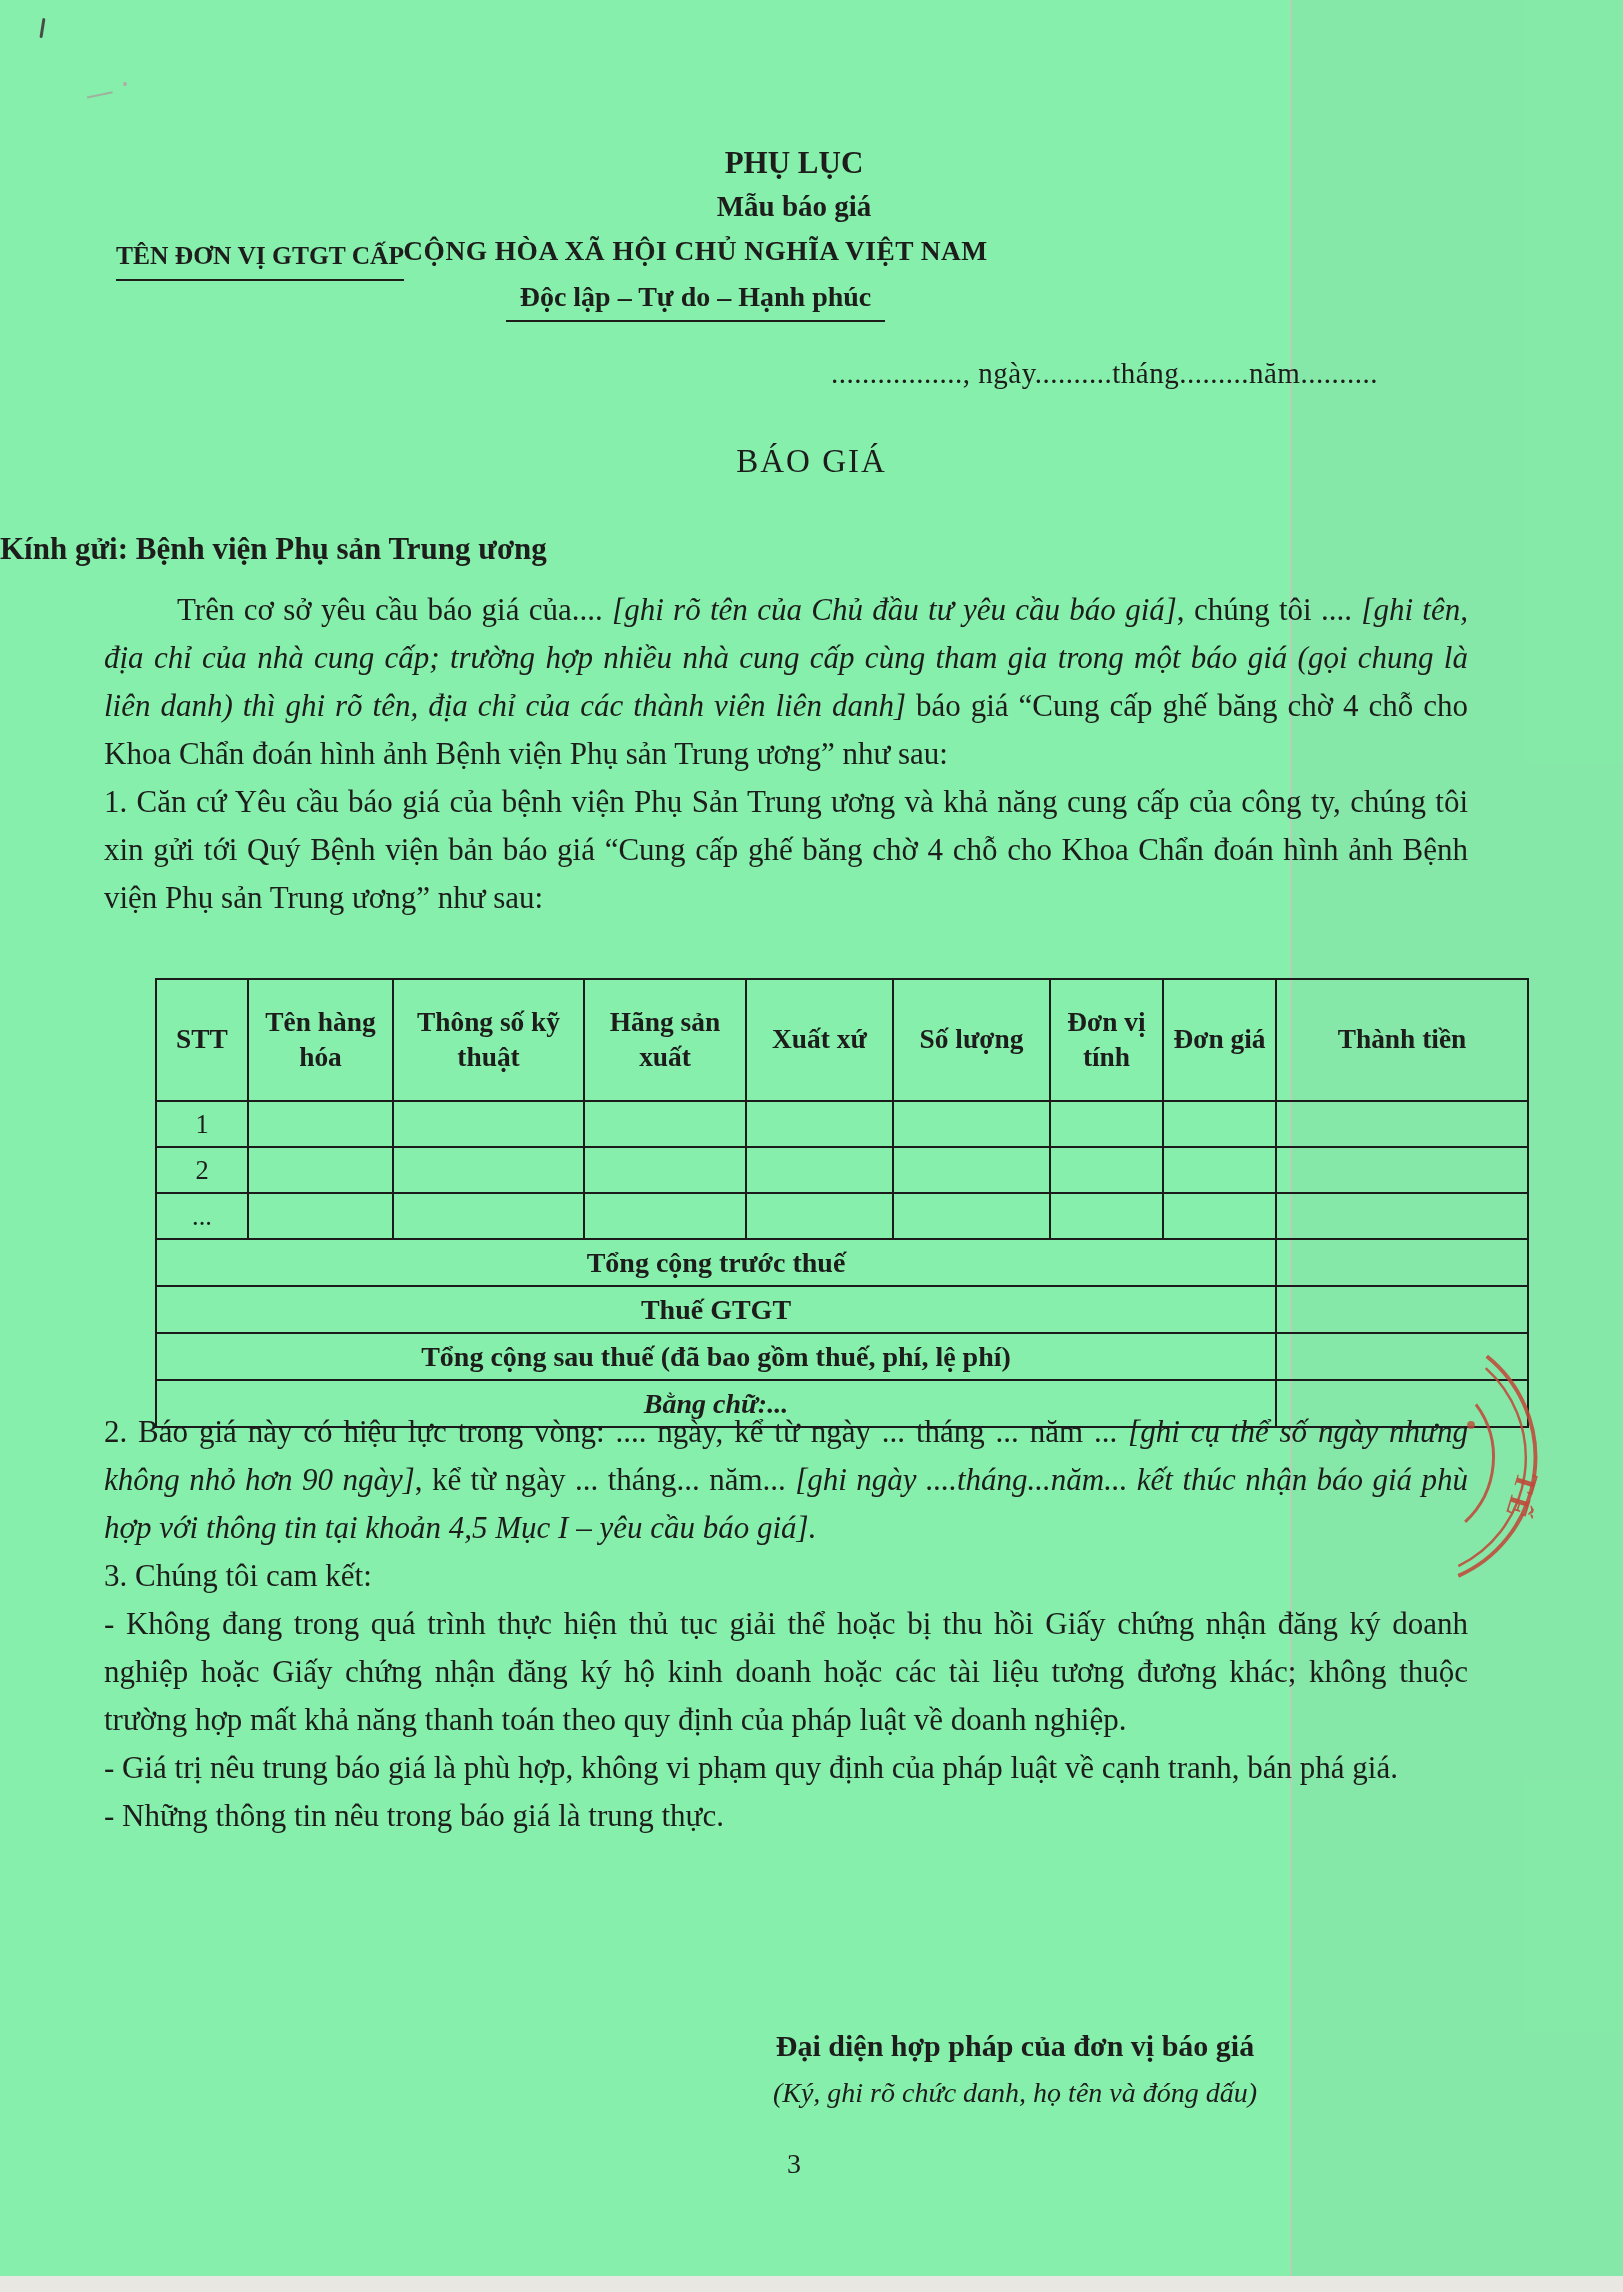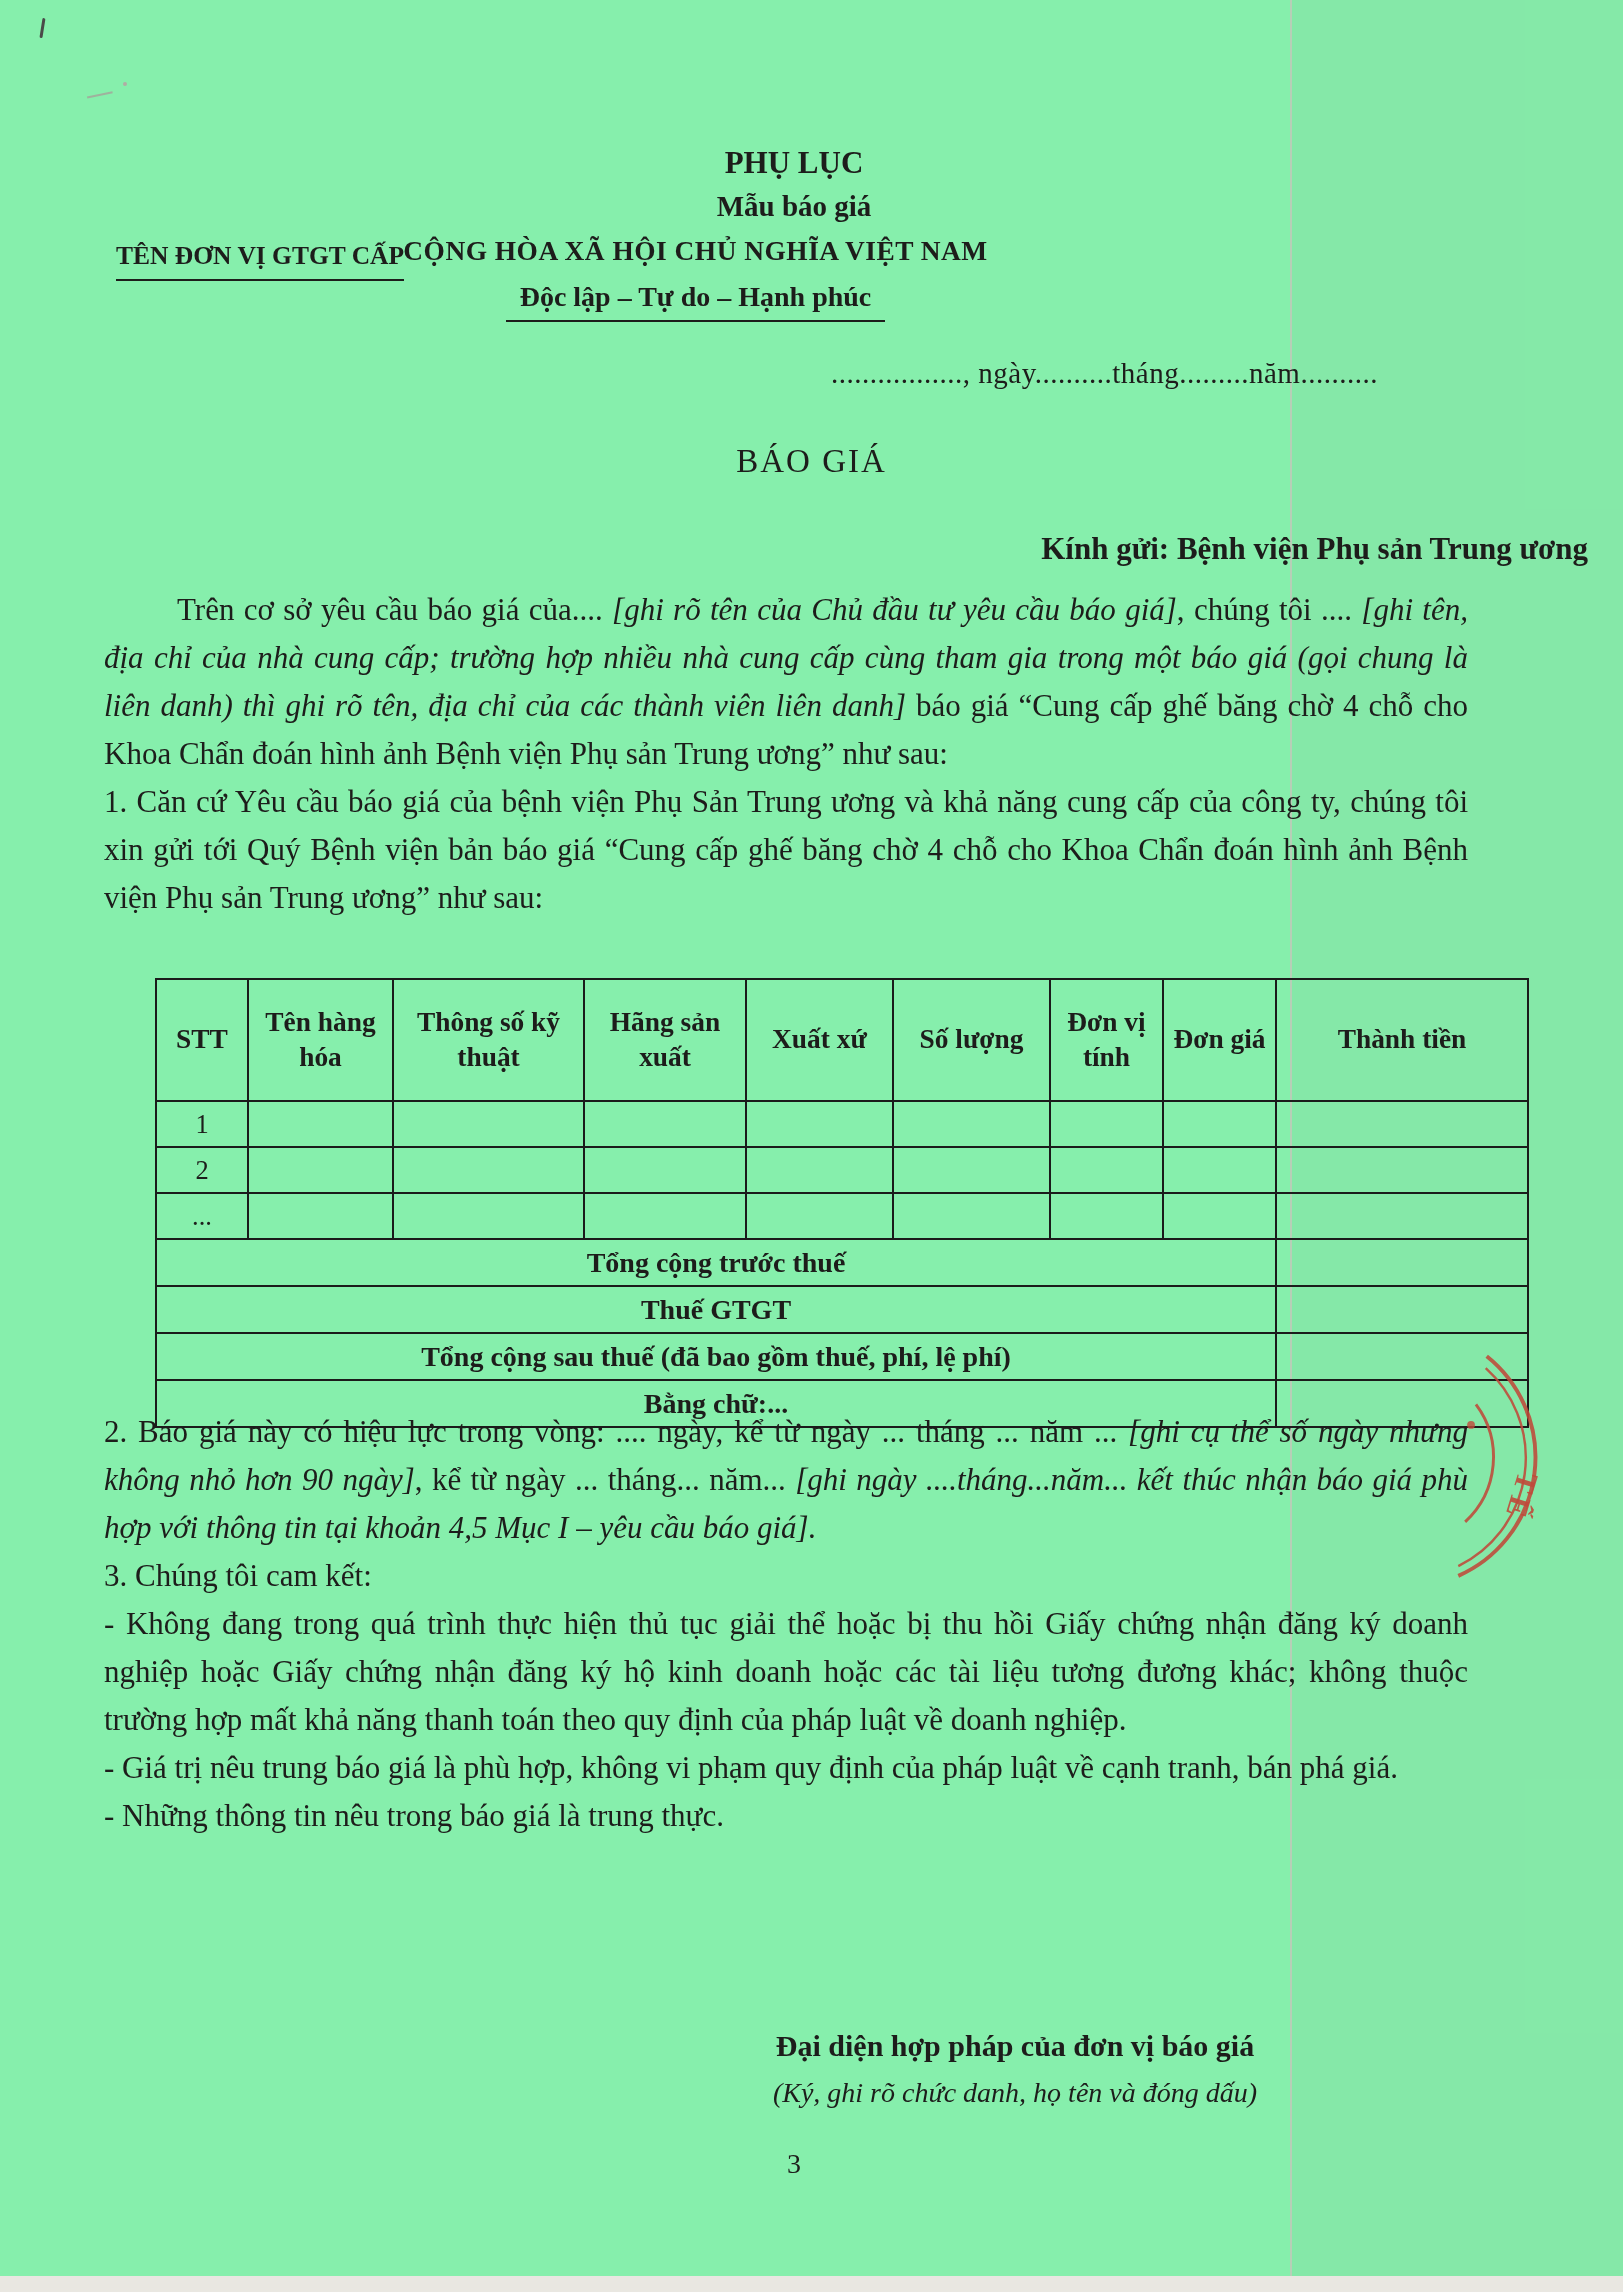--- a/index.html
+++ b/index.html
@@ -23,42 +23,42 @@
   .hdr-appendix{position:absolute;top:145px;left:0;width:1588px;text-align:center;font-size:31px;font-weight:bold;}
   .hdr-form{position:absolute;top:190px;left:0;width:1588px;text-align:center;font-size:29px;font-weight:bold;}
   .hdr-republic{position:absolute;top:236px;left:323px;width:745px;text-align:center;font-size:27.4px;font-weight:bold;letter-spacing:0.5px;}
   .hdr-supplier{position:absolute;top:241px;left:116px;font-size:25.5px;font-weight:bold;}
   .hdr-supplier span{display:inline-block;border-bottom:2.9px solid #1d1d1b;padding-bottom:7.8px;}
   .hdr-motto{position:absolute;top:281px;left:323px;width:745px;text-align:center;font-size:28px;font-weight:bold;}
   .hdr-motto span{display:inline-block;border-bottom:2.9px solid #1d1d1b;padding:0 13.7px 6.9px 13.7px;}
   .hdr-date{position:absolute;top:357px;left:737px;width:735px;text-align:center;font-size:29px;letter-spacing:0.5px;}
 
   .doc-title{position:absolute;top:443px;left:0;width:1623px;text-align:center;font-size:33px;font-weight:normal;letter-spacing:2px;}
-  .salutation{position:absolute;top:531px;left:0;width:1588px;text-align:right;font-size:31px;font-weight:bold;}
+  .salutation{position:absolute;top:531px;left:0;width:1588px;text-align:left;font-size:31px;font-weight:bold;}
 
   
   .body-block{position:absolute;left:104px;width:1364px;font-size:31px;line-height:48px;text-align:justify;}
   .block-upper{top:586px;}
   .block-lower{top:1408px;}
   .body-block p{margin:0;}
   .indent{text-indent:73px;}
   .it{font-style:italic;}
 
   
   .quote-table{
     position:absolute;left:155px;top:978px;width:1371px;
     border-collapse:collapse;table-layout:fixed;
     font-size:27.4px;color:#1d1d1b;
   }
   .quote-table th,.quote-table td{border:2px solid #1b1b1b;padding:2px 5.9px;}
   .quote-table{border:2.9px solid #151515;}
   .quote-table thead th{height:116px;font-weight:bold;text-align:center;vertical-align:middle;line-height:1.28;}
   .quote-table .data-row td{height:40px;text-align:center;vertical-align:middle;font-size:26.5px;}
   .quote-table .sum-row td{height:41px;text-align:center;vertical-align:middle;font-weight:bold;font-size:28px;}
-  .quote-table .sum-italic{}
+  .quote-table .sum-italic{font-style:italic;}
 
   
   .signature{position:absolute;top:2021px;left:564px;width:902px;text-align:center;}
   .sig-title{font-size:30px;font-weight:bold;line-height:49px;}
   .sig-note{font-size:28px;font-style:italic;line-height:45px;}
 
   .page-number{position:absolute;top:2148px;left:0;width:1588px;text-align:center;font-size:28px;}
 
   
   .stamp{position:absolute;left:1274px;top:1323px;width:349px;height:294px;}

